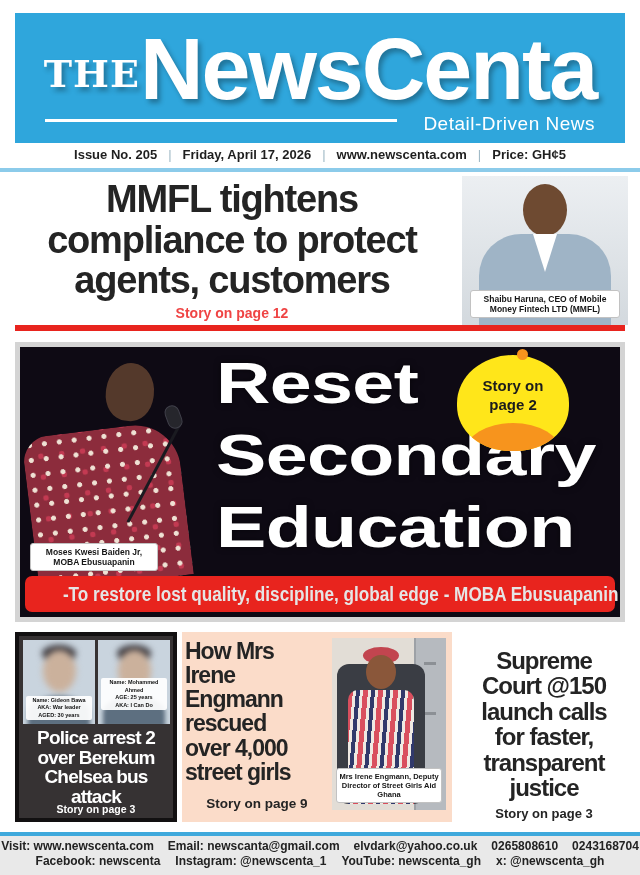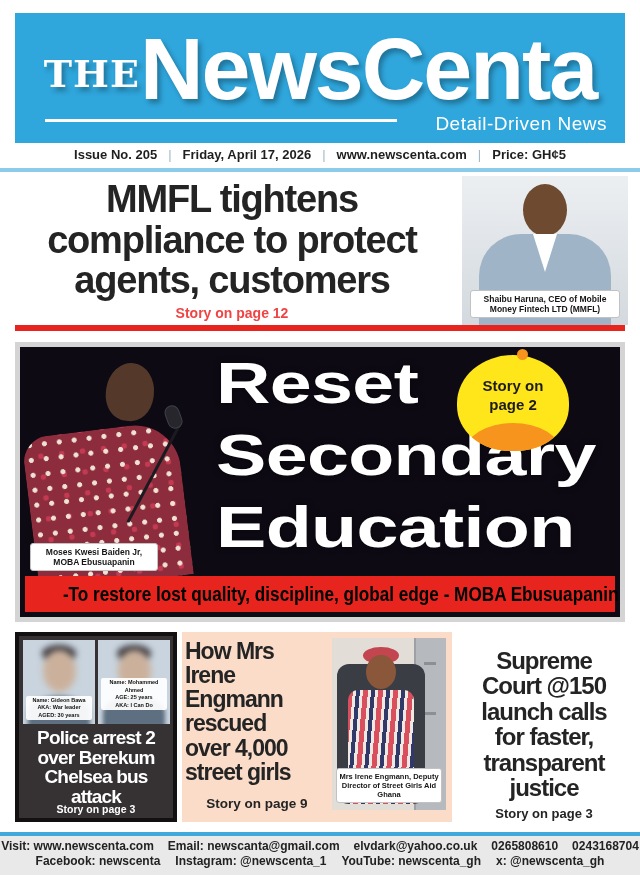--- a/index.html
+++ b/index.html
@@ -5,21 +5,21 @@
   * { margin:0; padding:0; box-sizing:border-box; }
   body { background:#ffffff; font-family:"Liberation Sans", sans-serif; }
   .page { position:relative; width:640px; height:875px; background:#fff; overflow:hidden; }
 
   
   .masthead { position:absolute; left:15px; top:13px; width:610px; height:130px; background:#2FA6DC; }
   .logo-row { position:absolute; left:0; right:0; top:4px; height:104px; display:flex; justify-content:center; align-items:center; color:#fff; text-shadow:3px 4px 5px rgba(0,0,0,0.30); }
   .logo-the { font-family:"DejaVu Serif", serif; font-weight:700; font-size:38px; letter-spacing:1px; transform:translateY(4px); }
   .logo-main { font-family:Liberation Sans, sans-serif; font-weight:700; font-size:88px; letter-spacing:-2px; line-height:1; }
   .masthead-underline { position:absolute; left:30px; top:106px; width:352px; height:3px; background:#fff; }
-  .tagline { position:absolute; right:18px; top:100px; font-size:19px; font-weight:400; letter-spacing:0.5px; color:#fff; }
+  .tagline { position:absolute; right:30px; top:100px; font-size:19px; font-weight:400; letter-spacing:0.5px; color:#fff; }
 
   
   .issue-bar { position:absolute; left:0; top:147px; width:640px; text-align:center; font-size:13px; font-weight:700; color:#1f1f1f; }
   .issue-bar .sep { color:#9fb9c6; margin:0 11px; font-weight:400; }
   .rule-blue { position:absolute; left:0; top:168px; width:640px; height:4px; background:#8CCBEA; }
 
   
   .mmfl-headline { position:absolute; left:6px; top:179px; width:452px; text-align:center; font-size:38px; line-height:1.07; font-weight:800; letter-spacing:-1.2px; color:#242424; white-space:pre-line; }
   .mmfl-ref { position:absolute; left:6px; top:305px; width:452px; text-align:center; font-size:14px; font-weight:700; color:#ef4444; }
   .shaibu-photo { position:absolute; left:462px; top:176px; width:166px; height:149px; background:linear-gradient(#ECEFF2,#D3D9DE); overflow:hidden; }
@@ -39,21 +39,21 @@
       background-image:radial-gradient(#EFE2D4 2.2px, transparent 2.7px), radial-gradient(#C33A52 2.6px, transparent 3.1px);
       background-size:15px 15px, 21px 21px; background-position:0 0, 7px 9px; }
   .mic-head { position:absolute; left:146px; top:58px; width:15px; height:24px; border-radius:8px; background:#26262C; border:1px solid #40404a; transform:rotate(-20deg); }
   .mic-arm { position:absolute; left:158px; top:78px; width:3px; height:110px; background:#1A1A20; transform:rotate(28deg); transform-origin:top center; }
   .lead-caption { position:absolute; left:10px; top:196px; width:128px; font-size:8.5px; padding:3px 2px; }
   .lead-headline { position:absolute; left:196px; top:0px; width:330px; text-align:left; font-size:58px; line-height:72px; font-weight:800; letter-spacing:-0.5px; color:#ffffff; white-space:pre-line; transform:scaleX(1.30); transform-origin:left top; text-shadow:0 0 6px rgba(0,0,0,0.55); }
   .story-badge { position:absolute; left:437px; top:8px; width:112px; height:96px; background:#FFE61A; border-radius:50% 50% 47% 47%; overflow:hidden; }
   .story-badge-crescent { position:absolute; left:8px; right:8px; bottom:-30px; height:58px; background:#F7941D; border-radius:50%; }
   .story-badge-dot { position:absolute; left:497px; top:2px; width:11px; height:11px; border-radius:50%; background:#F7941D; }
   .story-badge-text { position:absolute; left:0; right:0; top:22px; text-align:center; font-size:15px; line-height:1.25; font-weight:700; color:#1c1c1c; white-space:pre-line; }
-  .lead-subhead { position:absolute; left:5px; right:5px; bottom:5px; height:36px; background:#E8241E; color:#000000; text-align:center; line-height:36px; }
+  .lead-subhead { position:absolute; left:5px; right:5px; bottom:5px; height:36px; background:#E8241E; color:#e5e5e5; text-align:center; line-height:36px;border-radius:7px; }
   .lead-subhead span { display:inline-block; font-size:19.5px; font-weight:700; transform:scaleX(0.88); transform-origin:center; white-space:nowrap; }
 
   
   .police-box { position:absolute; left:15px; top:632px; width:162px; height:190px; background:#363233; border:4px solid #121011; }
   .mug-row { position:absolute; left:4px; top:4px; display:flex; gap:3px; }
   .mug { width:72px; height:84px; background:#C9D4DE; position:relative; overflow:hidden; }
   .mug-hair { position:absolute; top:5px; left:19px; width:34px; height:17px; border-radius:50%; background:#3D3A3F; filter:blur(3px); }
   .mug-face { position:absolute; top:10px; left:20px; width:33px; height:42px; border-radius:50%; background:#CBB19C; filter:blur(3px); }
   .mug-shoulders { position:absolute; bottom:-4px; left:5px; width:62px; height:32px; border-radius:50% 50% 0 0; background:#5D6F80; filter:blur(2px); }
   .mug-label { position:absolute; bottom:4px; left:3px; right:3px; background:rgba(255,255,255,0.93); border-radius:2px; font-size:5.5px; font-weight:700; text-align:center; line-height:1.35; padding:1px 0; color:#111; }

